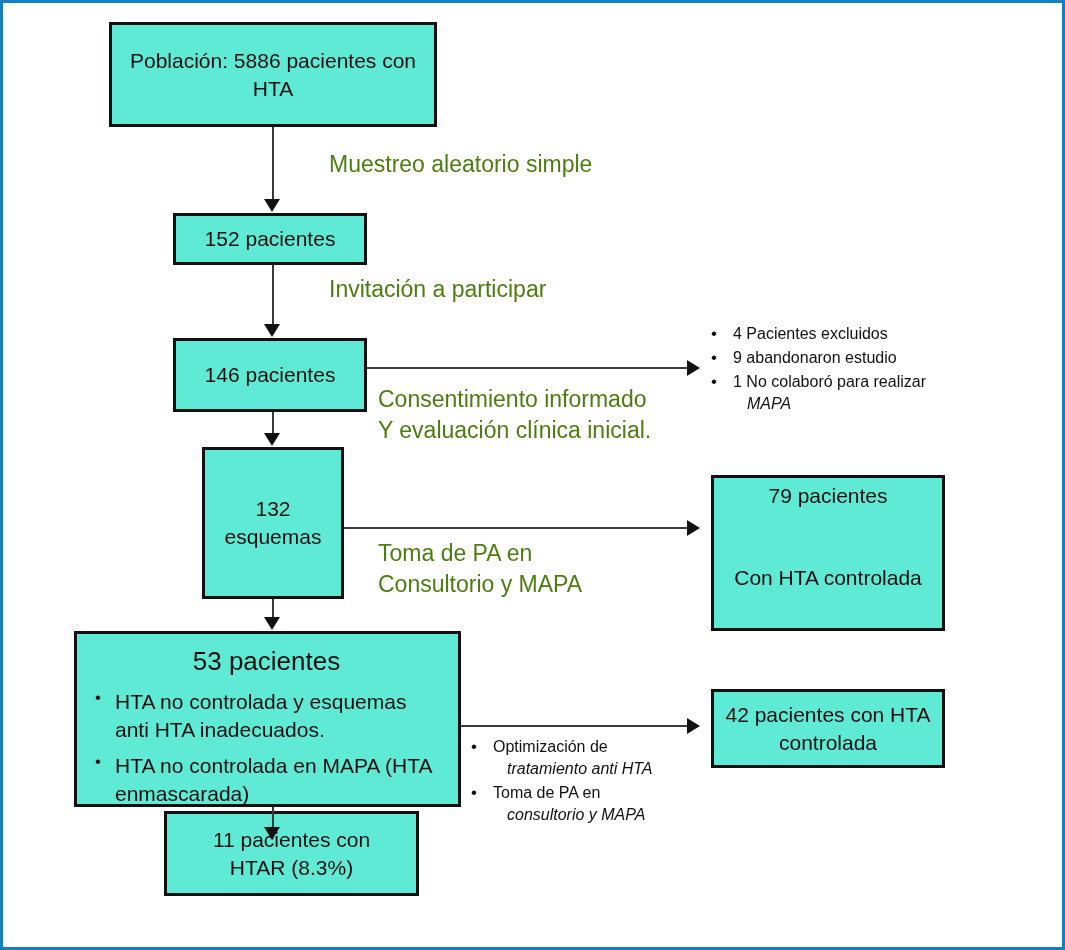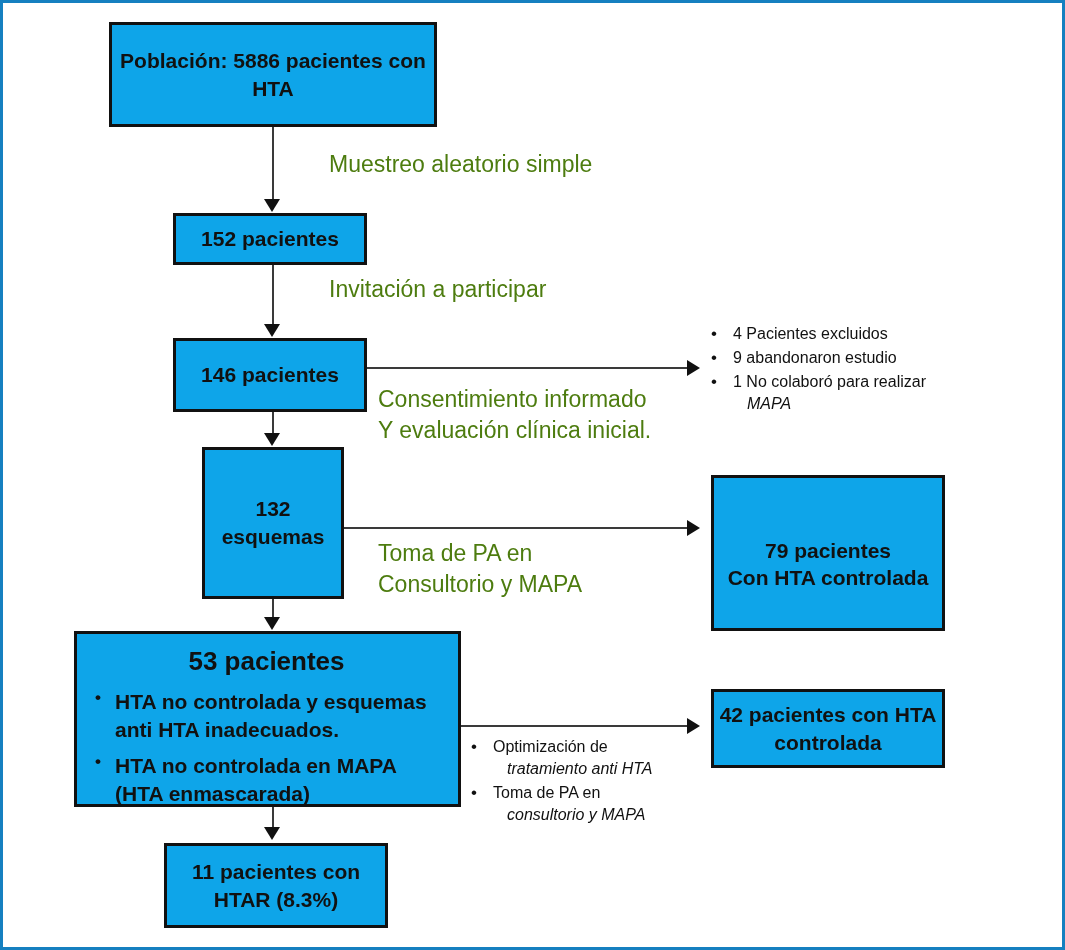--- a/index.html
+++ b/index.html
@@ -16,30 +16,29 @@
     box-sizing: border-box;
     border: 3px solid #1580c0;
     overflow: hidden;
     font-family: "Liberation Sans", sans-serif;
     color: #111111;
   }
   .node {
     position: absolute;
     box-sizing: border-box;
     border: 3px solid #111111;
-    background: #0ea5e9;
+    background: #5eead4;
     display: flex;
     flex-direction: column;
     justify-content: center;
     align-items: center;
     text-align: center;
     font-size: 21px;
     line-height: 1.32;
     padding: 4px 8px;
-    font-weight: bold;
   }
   .node .line { display: block; white-space: nowrap; }
 
   
   .node.listbox {
     justify-content: flex-start;
     align-items: stretch;
     text-align: left;
     padding: 10px 14px 10px 12px;
   }
@@ -143,39 +142,39 @@
 
   <div class="node" style="left:170px; top:335px; width:194px; height:74px;">
     <span class="line">146 pacientes</span>
   </div>
 
   <div class="node" style="left:199px; top:444px; width:142px; height:152px;">
     <span class="line">132</span>
     <span class="line">esquemas</span>
   </div>
 
-  <div class="node" style="left:708px; top:472px; width:234px; height:156px; justify-content:flex-end; padding-bottom:36px;">
+  <div class="node" style="left:708px; top:472px; width:234px; height:156px; justify-content:space-between; padding-bottom:36px;">
     <span class="line">79 pacientes</span>
     <span class="line">Con HTA controlada</span>
   </div>
 
   <div class="node listbox" style="left:71px; top:628px; width:387px; height:176px;">
     <div class="heading">53 pacientes</div>
     <ul class="bullets">
       <li>HTA no controlada y esquemas anti HTA inadecuados.</li>
       <li>HTA no controlada en MAPA (HTA enmascarada)</li>
     </ul>
   </div>
 
   <div class="node" style="left:708px; top:686px; width:234px; height:79px;">
     <span class="line">42 pacientes con HTA</span>
     <span class="line">controlada</span>
   </div>
 
-  <div class="node" style="left:161px; top:840px; width:224px; height:85px;">
+  <div class="node" style="left:161px; top:808px; width:255px; height:85px;">
     <span class="line">11 pacientes con</span>
     <span class="line">HTAR (8.3%)</span>
   </div>
 
   <div class="conn v" style="left:269px; top:124px; height:74px;"></div>
   <div class="arrow-down" style="left:261px; top:196px;"></div>
 
   <div class="conn v" style="left:269px; top:262px; height:61px;"></div>
   <div class="arrow-down" style="left:261px; top:321px;"></div>
 

